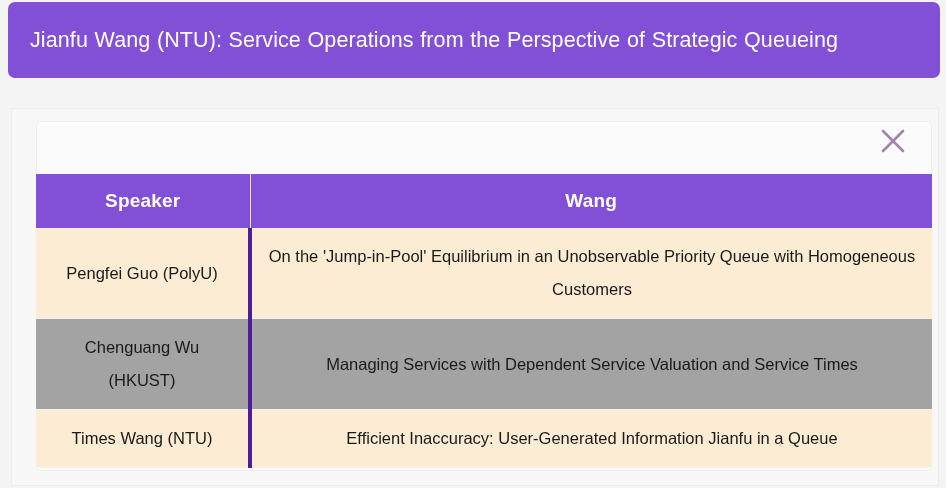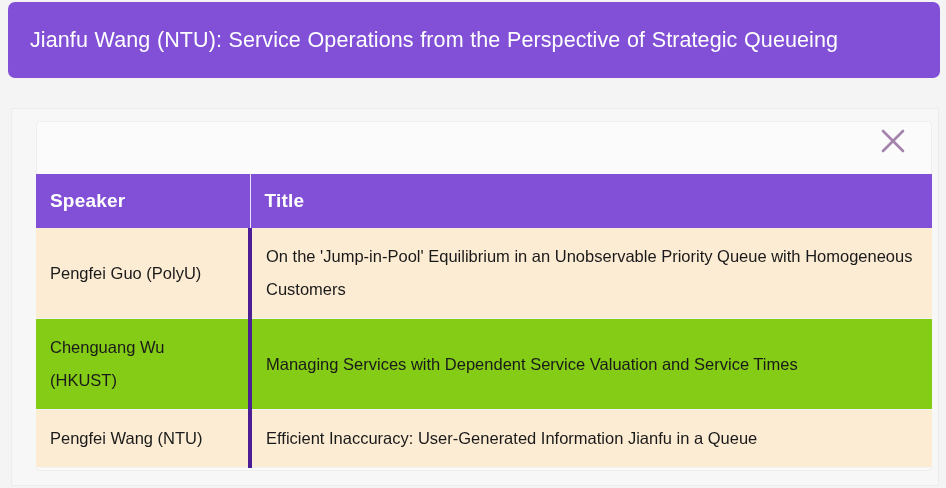--- a/index.html
+++ b/index.html
@@ -92,21 +92,21 @@
     top: 174px;
     width: 896px;
     box-sizing: border-box;
   }
   table.sched {
     border-collapse: collapse;
     width: 896px;
     table-layout: fixed;
   }
   table.sched th, table.sched td {
-    text-align: left;
+    text-align: center;
     vertical-align: middle;
     box-sizing: border-box;
     margin-top: 21px;
   }
   table.sched thead th {
     background: #8250d6;
     color: #ffffff;
     font-size: 19px;
     font-weight: bold;
     height: 54px;
@@ -120,21 +120,21 @@
     font-size: 16.5px;
     color: #1a1a1a;
     padding: 12px 14px;
     line-height: 33px;
     border-right: 4px solid #4c1d95;
     border-bottom: 1px solid #f2f2f2;
   }
   table.sched tbody td:last-child { border-right: none; }
 
   tr.row-odd td  { background: #fdecd4; }
-  tr.row-even td { background: #84cc16; border-right-color: #f1cd98; }
+  tr.row-even td { background: #a3a3a3; border-right-color: #f1cd98; }
   tr.row-last td { border-bottom: none; }
 
   .col-speaker { width: 214px; }
   .col-title   { width: 682px; }
 </style>
 </head>
 <body>
 
 <div class="page">
 
@@ -151,33 +151,33 @@
       <line x1="3" y1="3" x2="23" y2="23" stroke="#a382ab" stroke-width="2.6" stroke-linecap="round"></line>
       <line x1="23" y1="3" x2="3" y2="23" stroke="#a382ab" stroke-width="2.6" stroke-linecap="round"></line>
     </svg>
   </button>
 
   <div class="tbl-wrap">
     <table class="sched">
       <thead>
         <tr>
           <th class="col-speaker">Speaker</th>
-          <th class="col-title">Title</th>
+          <th class="col-title">Wang</th>
         </tr>
       </thead>
       <tbody>
         <tr class="row-odd">
           <td class="col-speaker">Pengfei Guo (PolyU)</td>
           <td class="col-title">On the 'Jump-in-Pool' Equilibrium in an Unobservable Priority Queue with Homogeneous Customers</td>
         </tr>
         <tr class="row-even">
           <td class="col-speaker">Chenguang Wu (HKUST)</td>
           <td class="col-title">Managing Services with Dependent Service Valuation and Service Times</td>
         </tr>
         <tr class="row-odd row-last">
-          <td class="col-speaker">Pengfei Wang (NTU)</td>
+          <td class="col-speaker">Times Wang (NTU)</td>
           <td class="col-title">Efficient Inaccuracy: User-Generated Information Jianfu in a Queue</td>
         </tr>
       </tbody>
     </table>
   </div>
 
 </div>
 
 </body></html>

